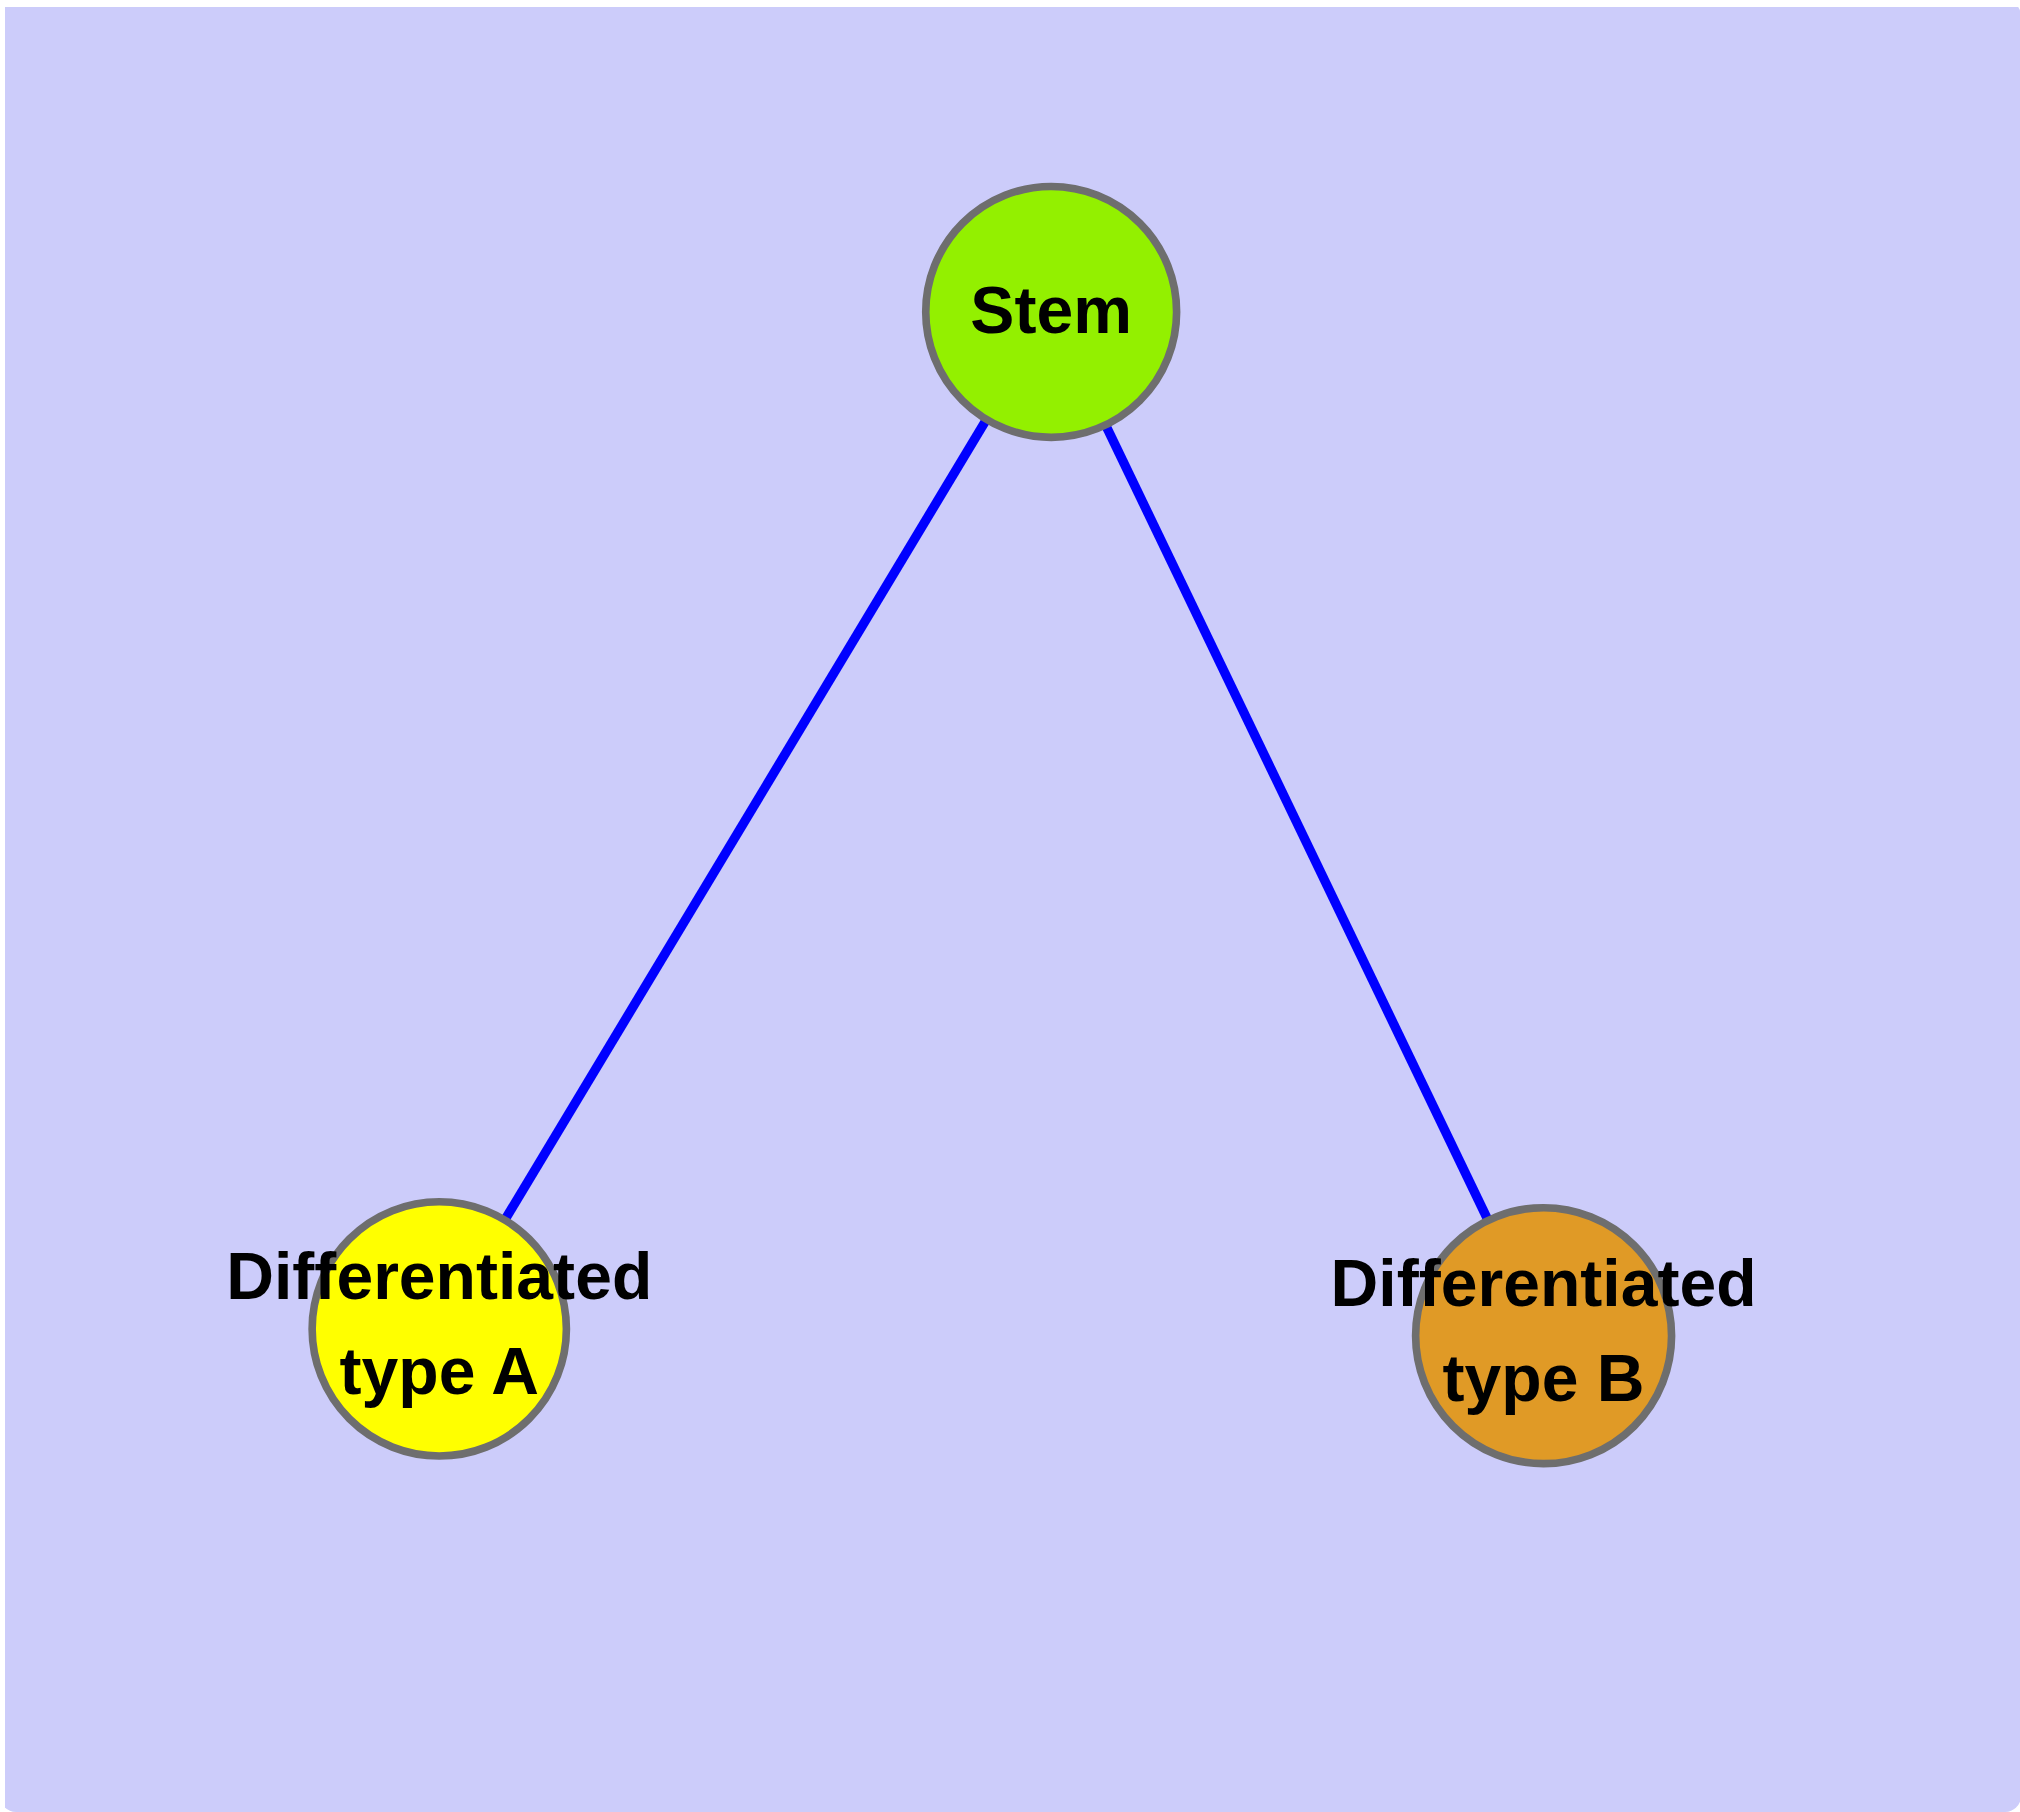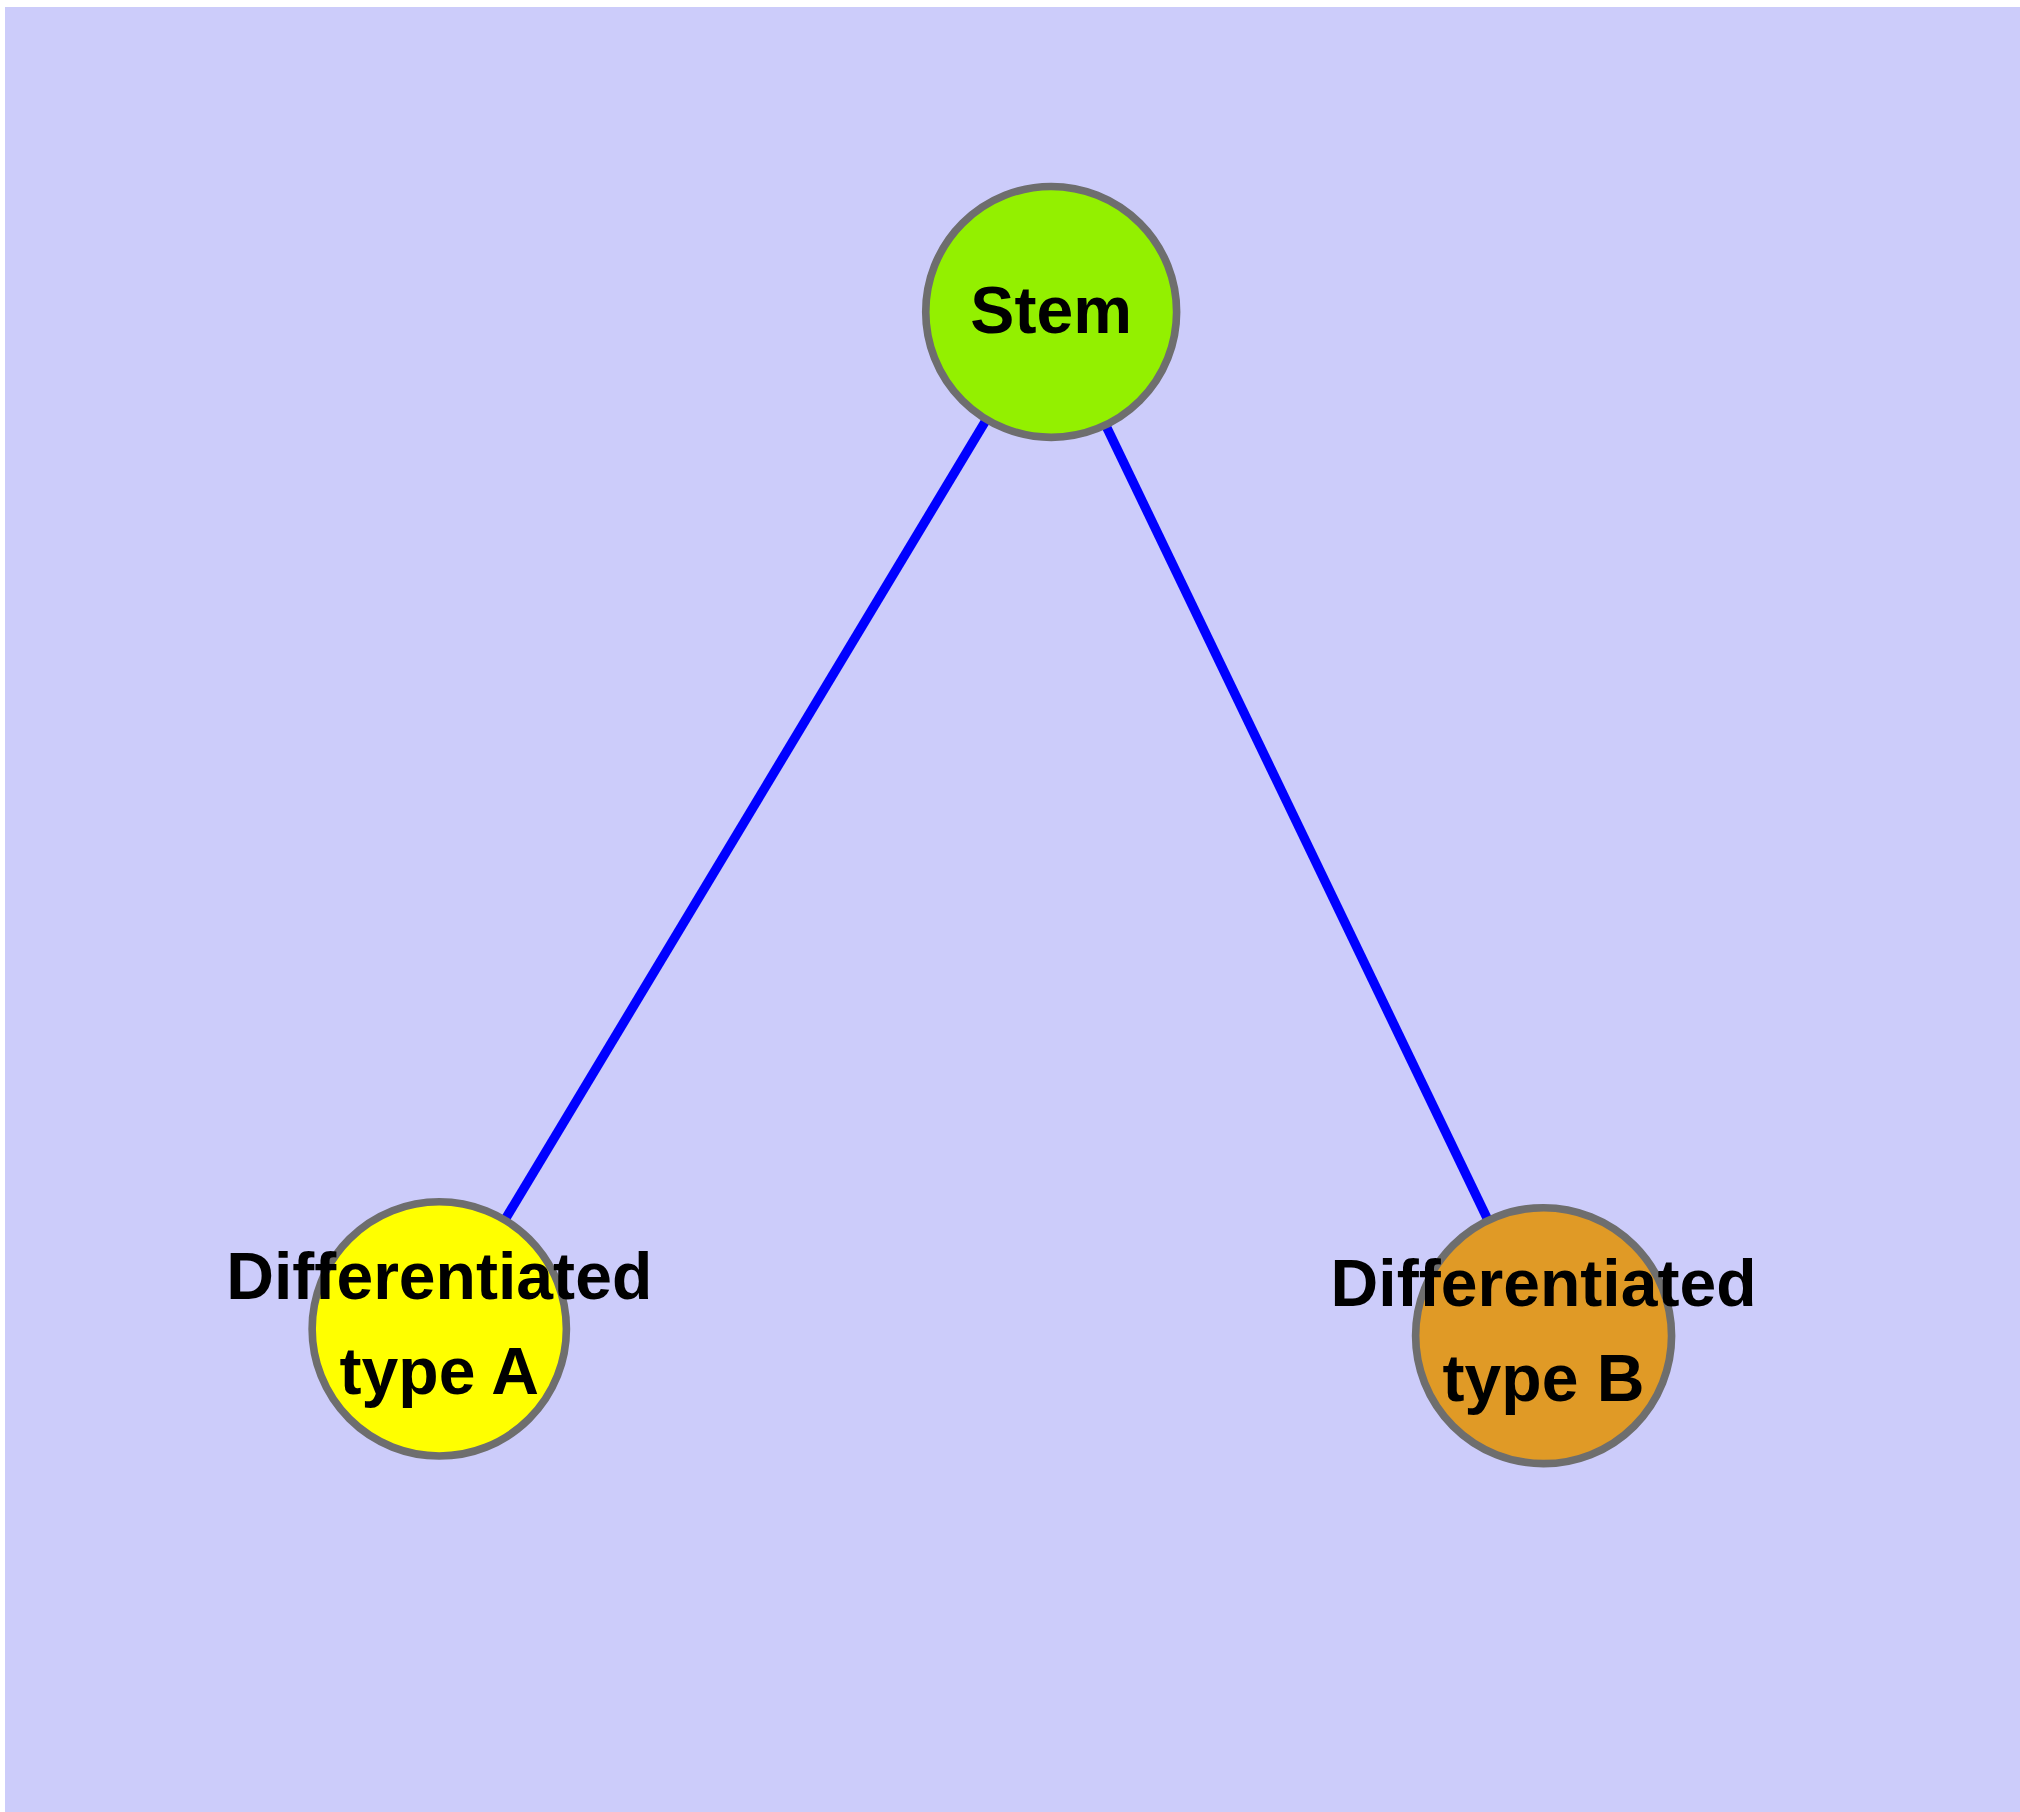--- a/index.html
+++ b/index.html
@@ -8,20 +8,21 @@
     padding: 0;
     background: #ffffff;
   }
   #stage {
     position: relative;
     width: 2021px;
     height: 1812px;
     background: #ffffff;
     overflow: hidden;
     font-family: "Liberation Sans", "DejaVu Sans", sans-serif;
+    border-radius: 16px;
   }
   #canvas {
     position: absolute;
     left: 5.1px;
     top: 6.8px;
     width: 2015px;
     height: 1805px;
     background: #ccccfa;
   }
   #graph-svg {

